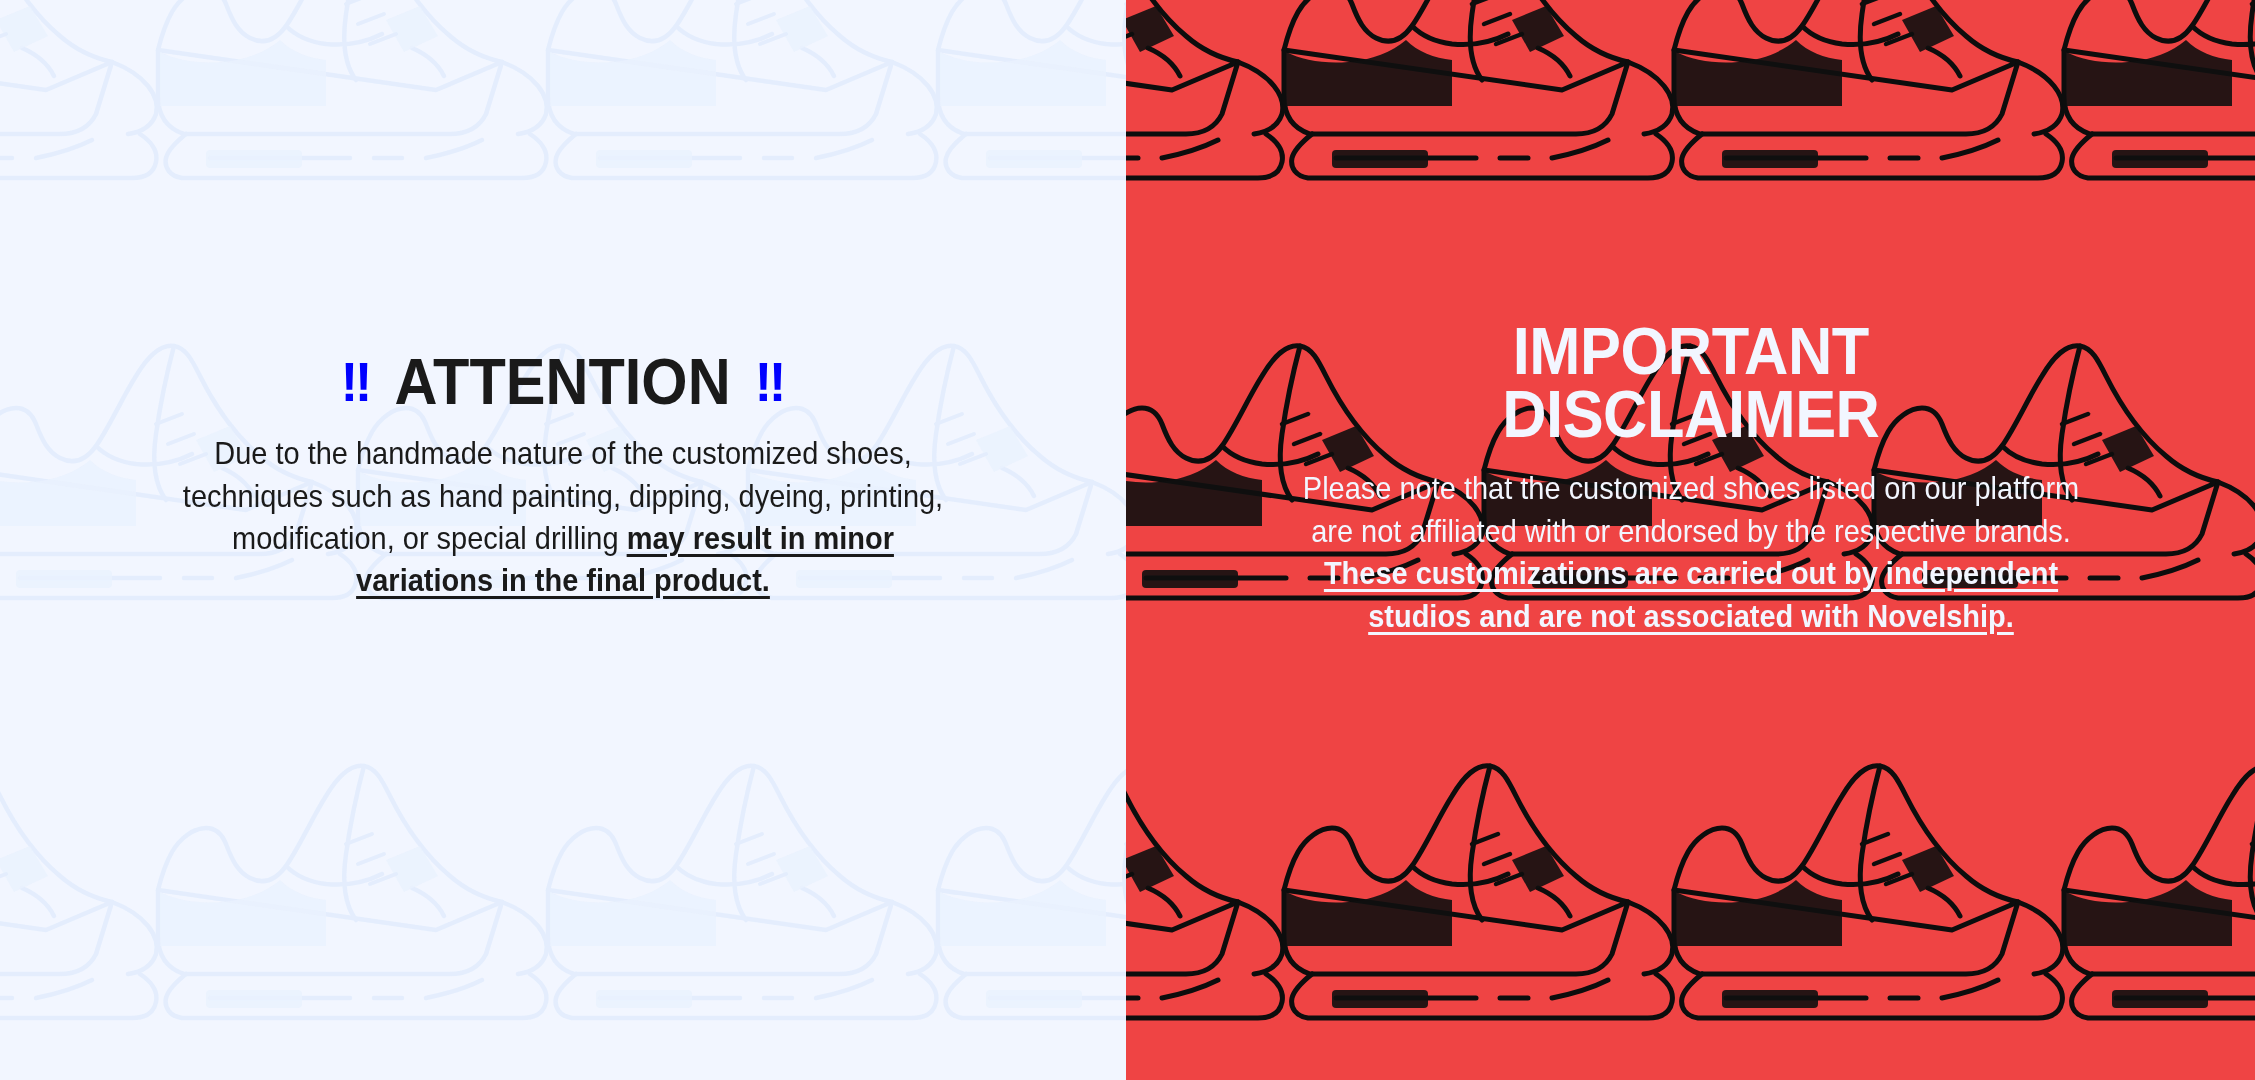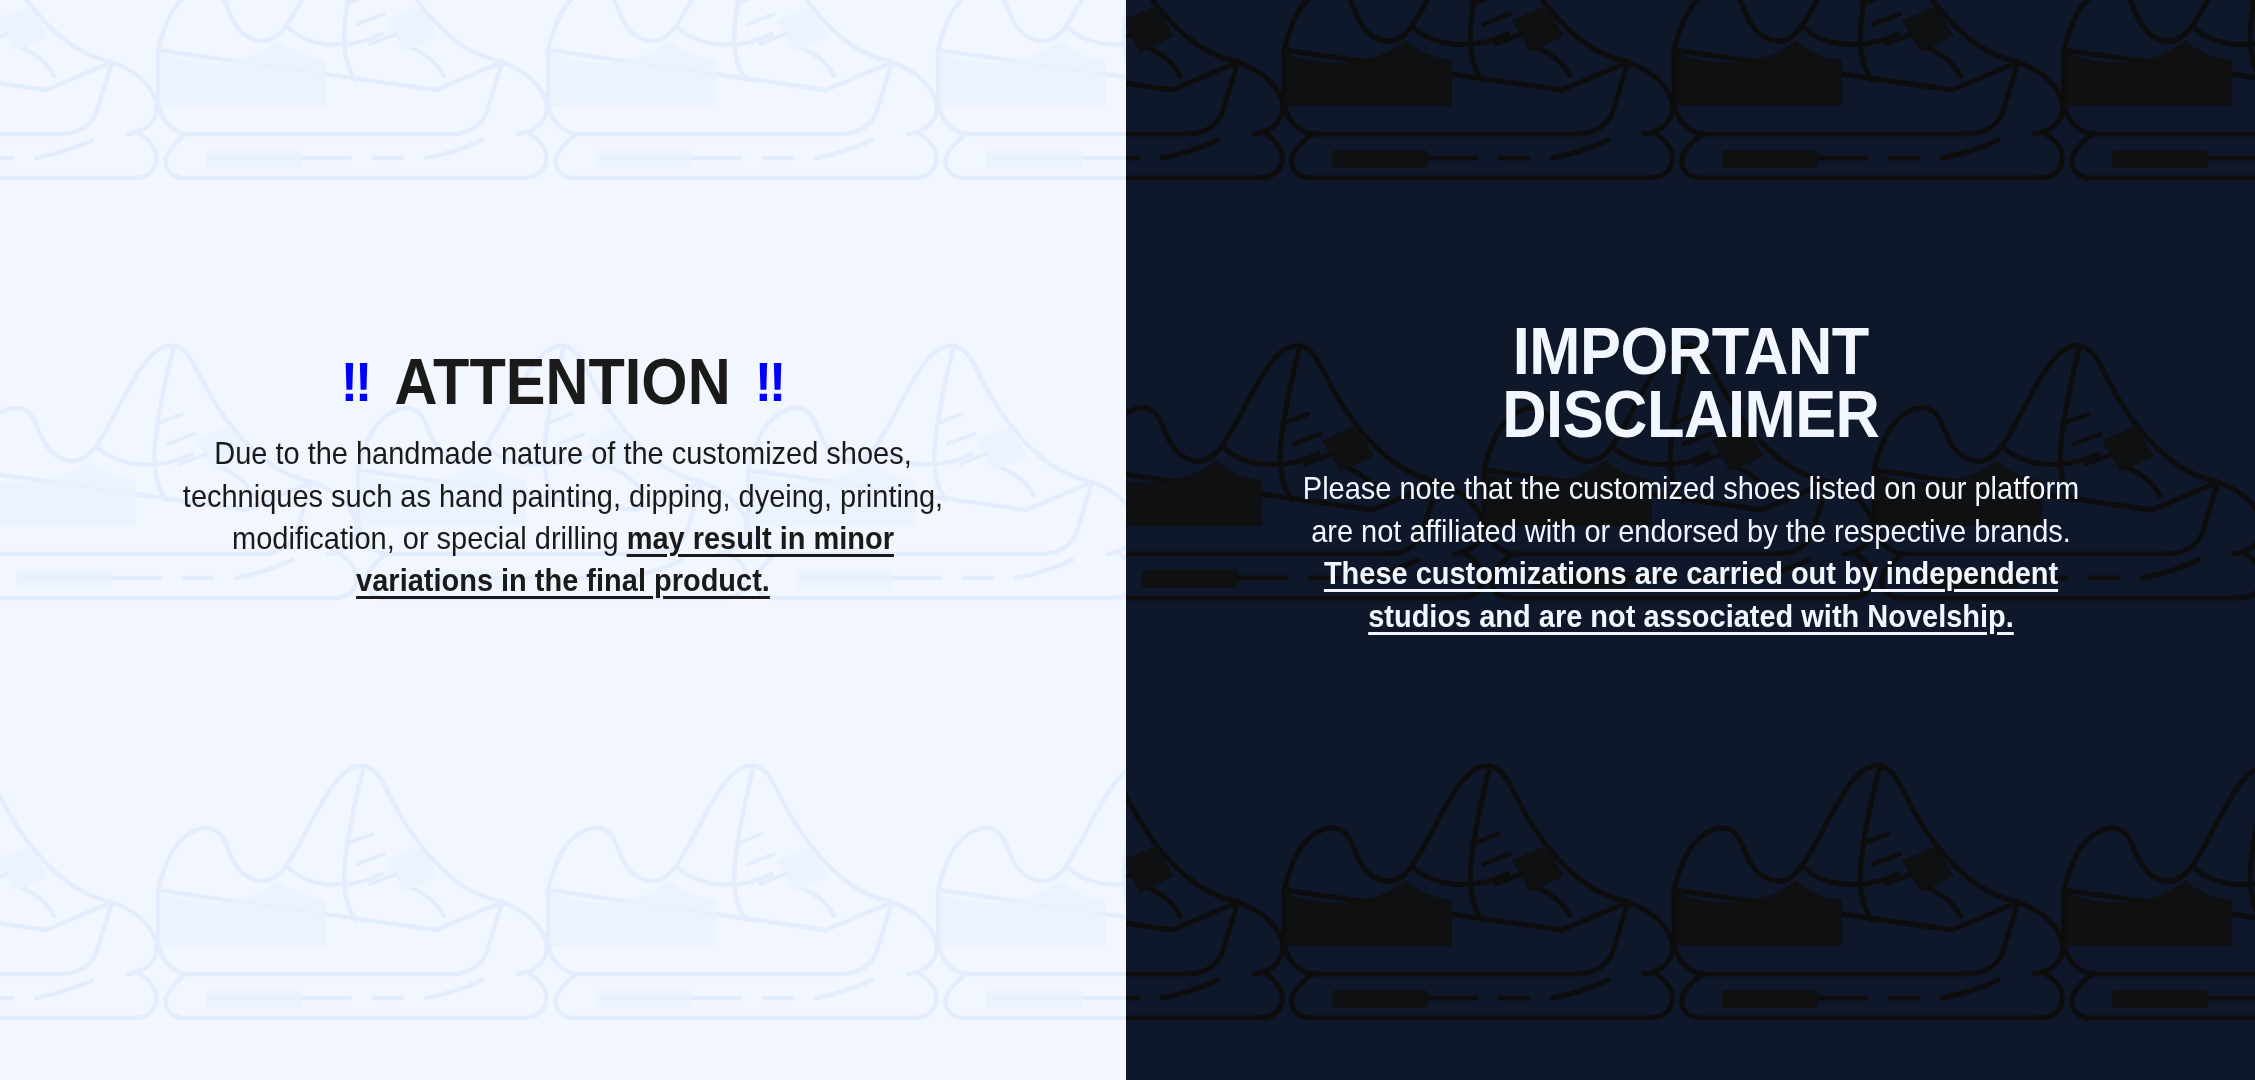--- a/index.html
+++ b/index.html
@@ -19,21 +19,21 @@
   .panel {
     position:relative;
     height:1080px;
     overflow:hidden;
     display:flex;
     flex-direction:column;
     align-items:center;
   }
 
   #panel-left  { width:1126px; background:#f2f6ff; }
-  #panel-right { width:1129px; background:#0f172a;align-items:center; }
+  #panel-right { width:1129px; background:#ef4444;align-items:center; }
 
   
   .pattern {
     position:absolute;
     inset:-60px -60px -60px -60px;
     pointer-events:none;
   }
   .pattern svg { display:block; width:100%; height:100%; }
 
   

